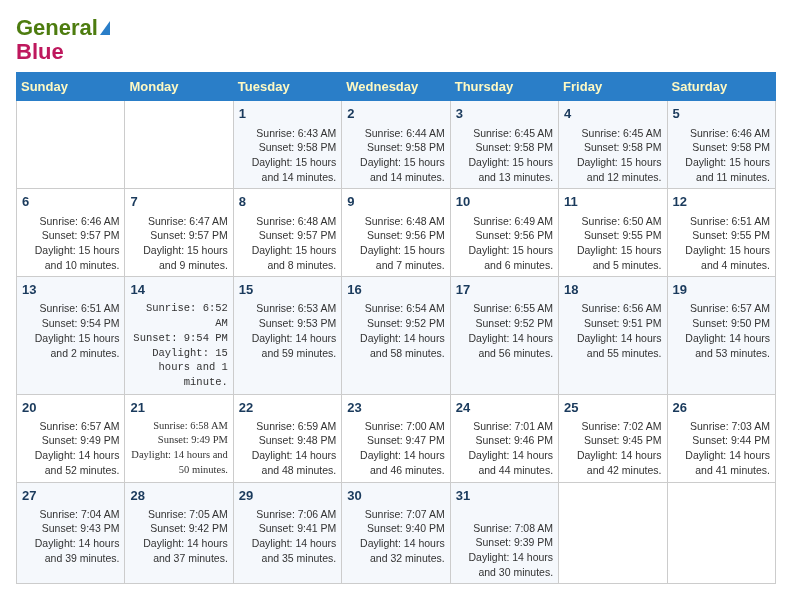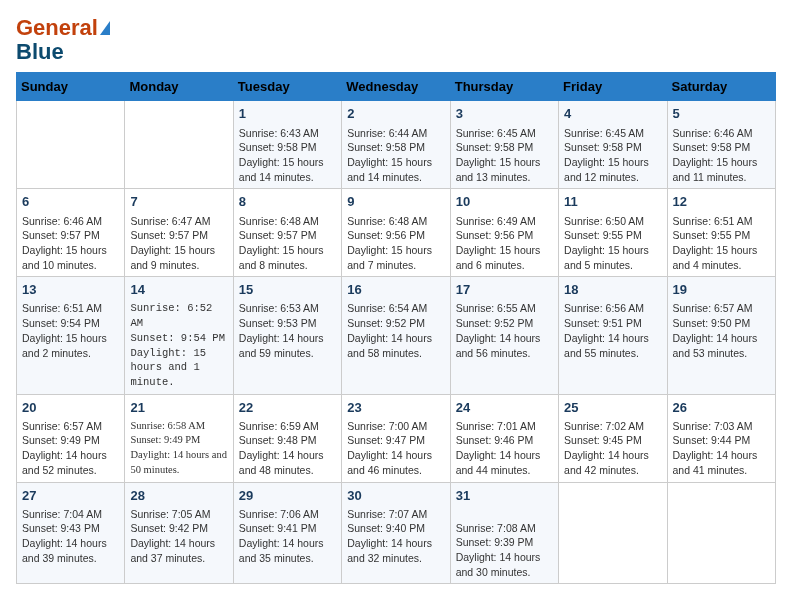--- a/index.html
+++ b/index.html
@@ -17,21 +17,21 @@
       margin-bottom: 8px;
     }
     .logo {
       display: flex;
       flex-direction: column;
       align-items: flex-start;
     }
     .logo-text {
       font-size: 22px;
       font-weight: bold;
-      color: #c2410c;
+      color: #4d7c0f;
       line-height: 1.1;
     }
     .logo-triangle {
       display: inline-block;
       width: 0;
       height: 0;
       border-left: 10px solid transparent;
       border-bottom: 14px solid #2a7ec8;
       margin-left: 2px;
       vertical-align: middle;
@@ -49,21 +49,21 @@
       color: #333;
       font-weight: normal;
     }
     table {
       width: 100%;
       border-collapse: collapse;
       font-size: 11px;
     }
     thead tr th {
       background-color: #2a7ec8;
-      color: #000000;
+      color: #fef9c3;
       padding: 6px 4px;
       text-align: left;
       font-size: 13px;
       font-weight: bold;
       border: 1px solid #2a7ec8;
     }
     tbody tr td {
       border: 1px solid #ccc;
       padding: 4px 5px;
       vertical-align: top;
@@ -75,39 +75,40 @@
     tbody tr td .day-num {
       font-size: 13px;
       font-weight: bold;
       color: #1a3a5c;
       display: block;
       margin-bottom: 2px;
     }
     tbody tr td .day-info {
       font-size: 10.5px;
       color: #333;
+      text-align: right;
     }
     tbody tr:nth-child(odd) td {
       background-color: #f5f8fc;
     }
     tbody tr:nth-child(even) td {
       background-color: #ffffff;
     }
     .empty { background-color: #fff !important; }
   </style>
 </head>
 <body>
 
 <div class="header">
   <div class="logo">
     <div style="display:flex;align-items:center;">
       <span class="logo-text">General</span>
       <span class="logo-triangle"></span>
     </div>
-    <span class="logo-text" style="color:#0c4a6e;">Blue</span>
+    <span class="logo-text" style="color:#be185d;">Blue</span>
   </div>
   <div class="title-block">
     <h1></h1>
     <h2></h2>
   </div>
 </div>
 
 <table>
   <thead>
     <tr>

